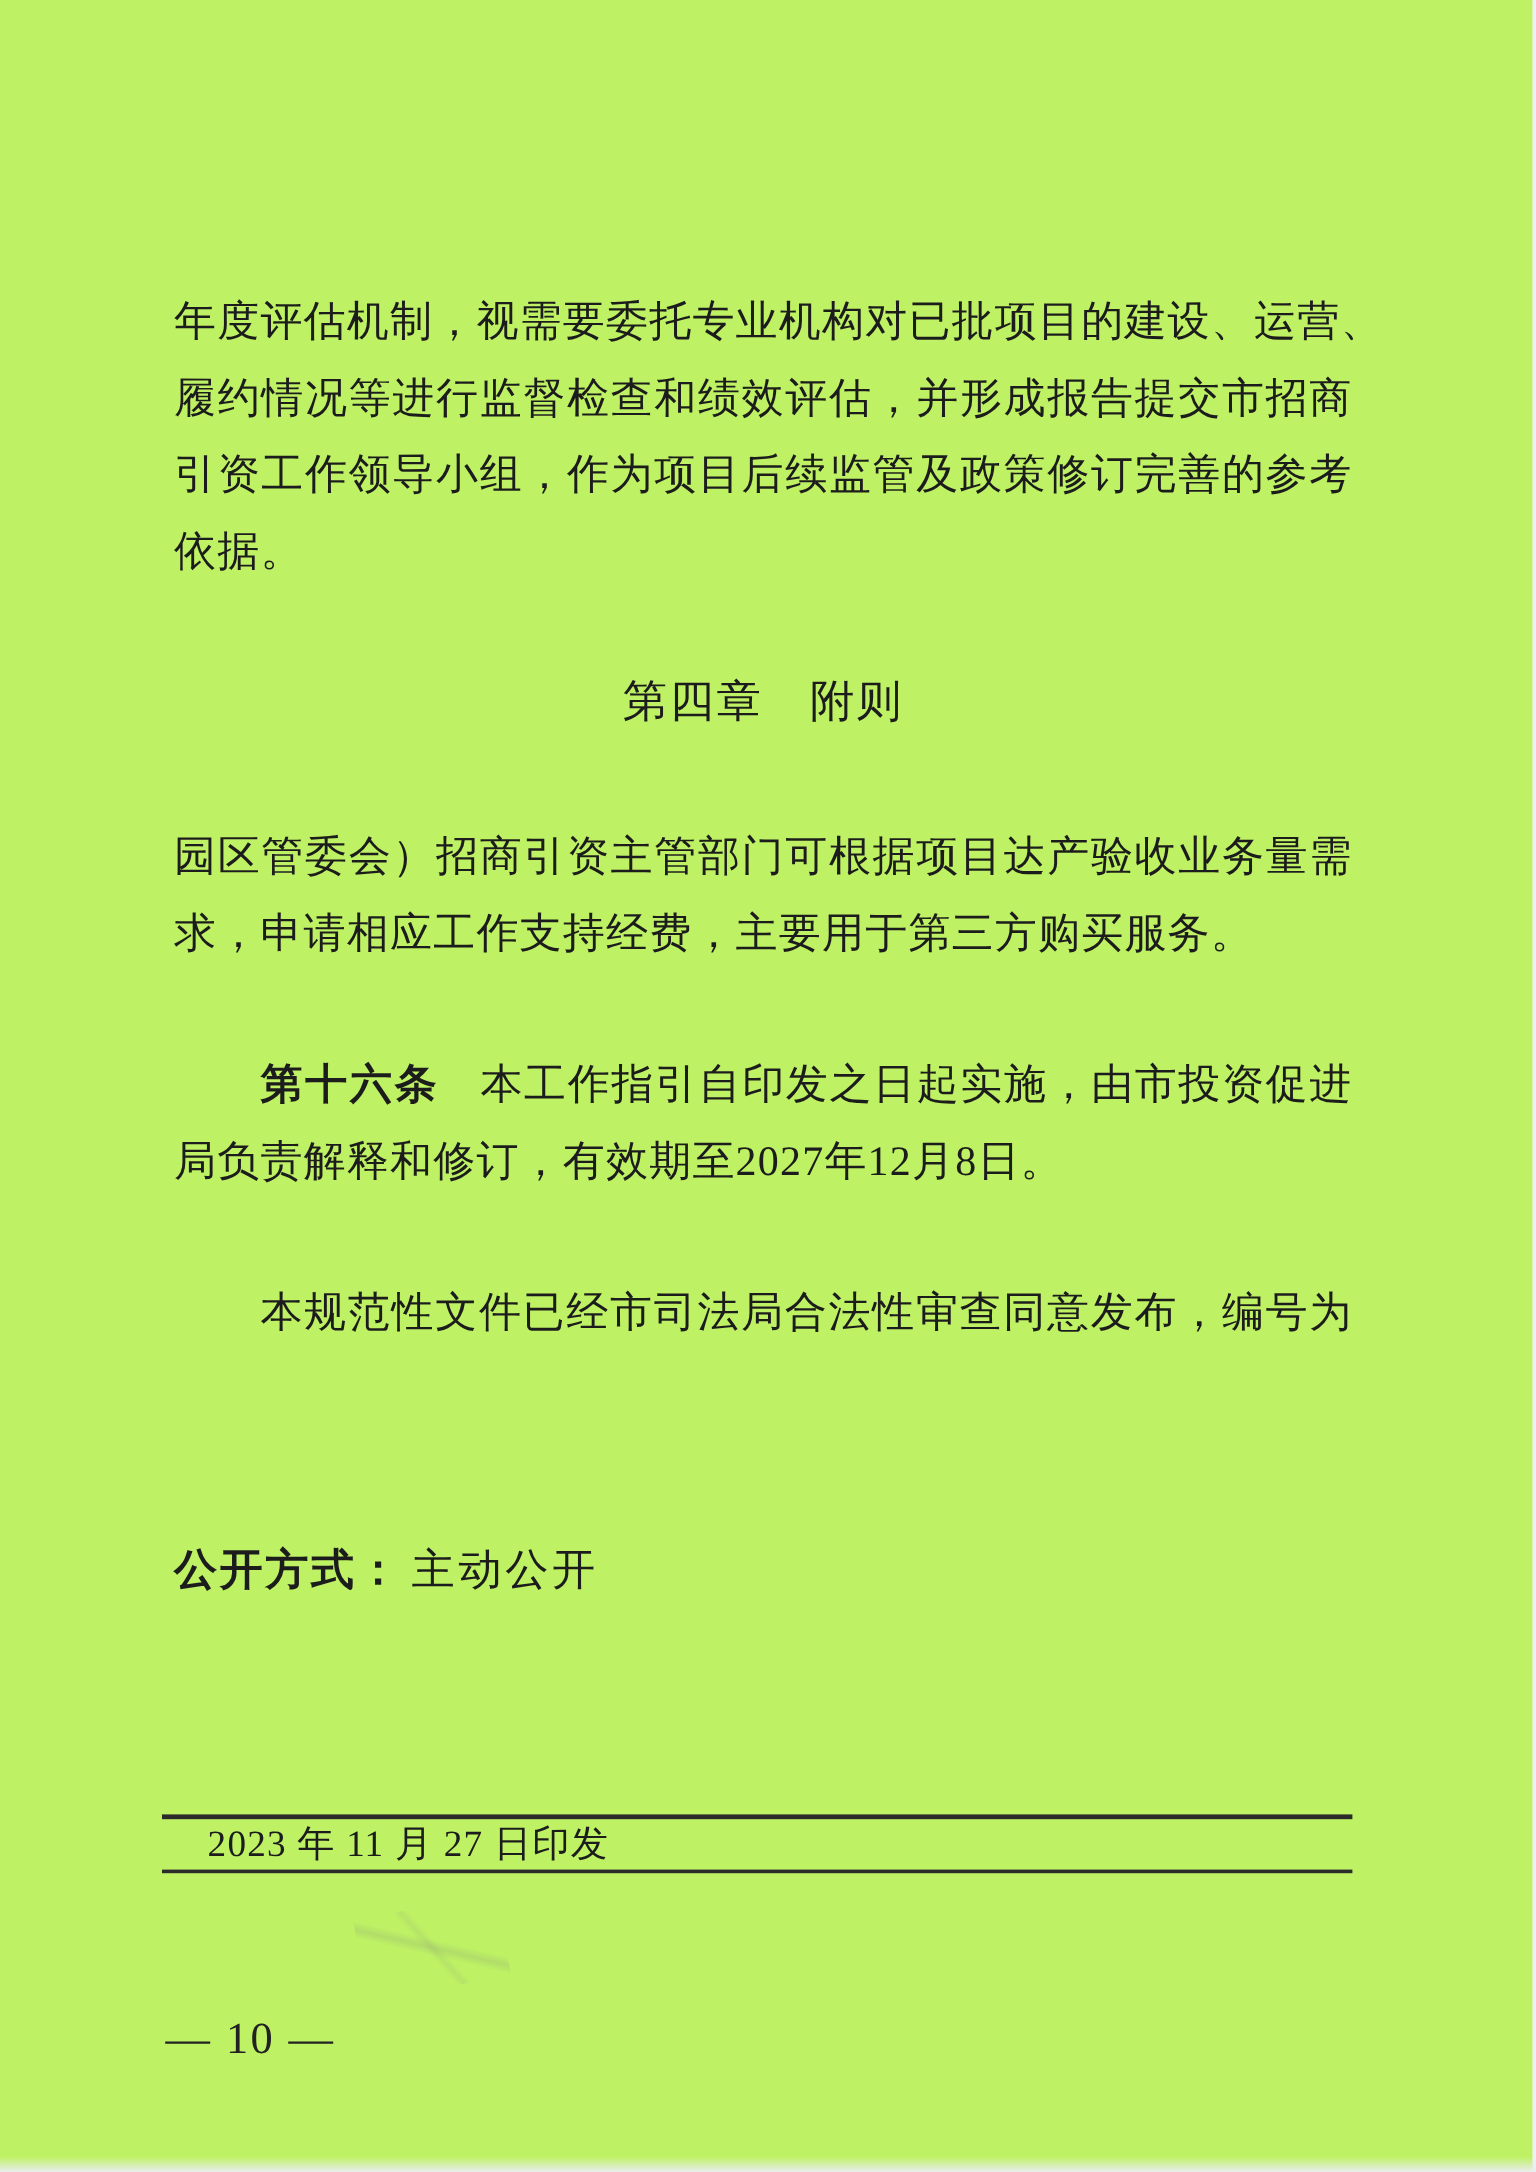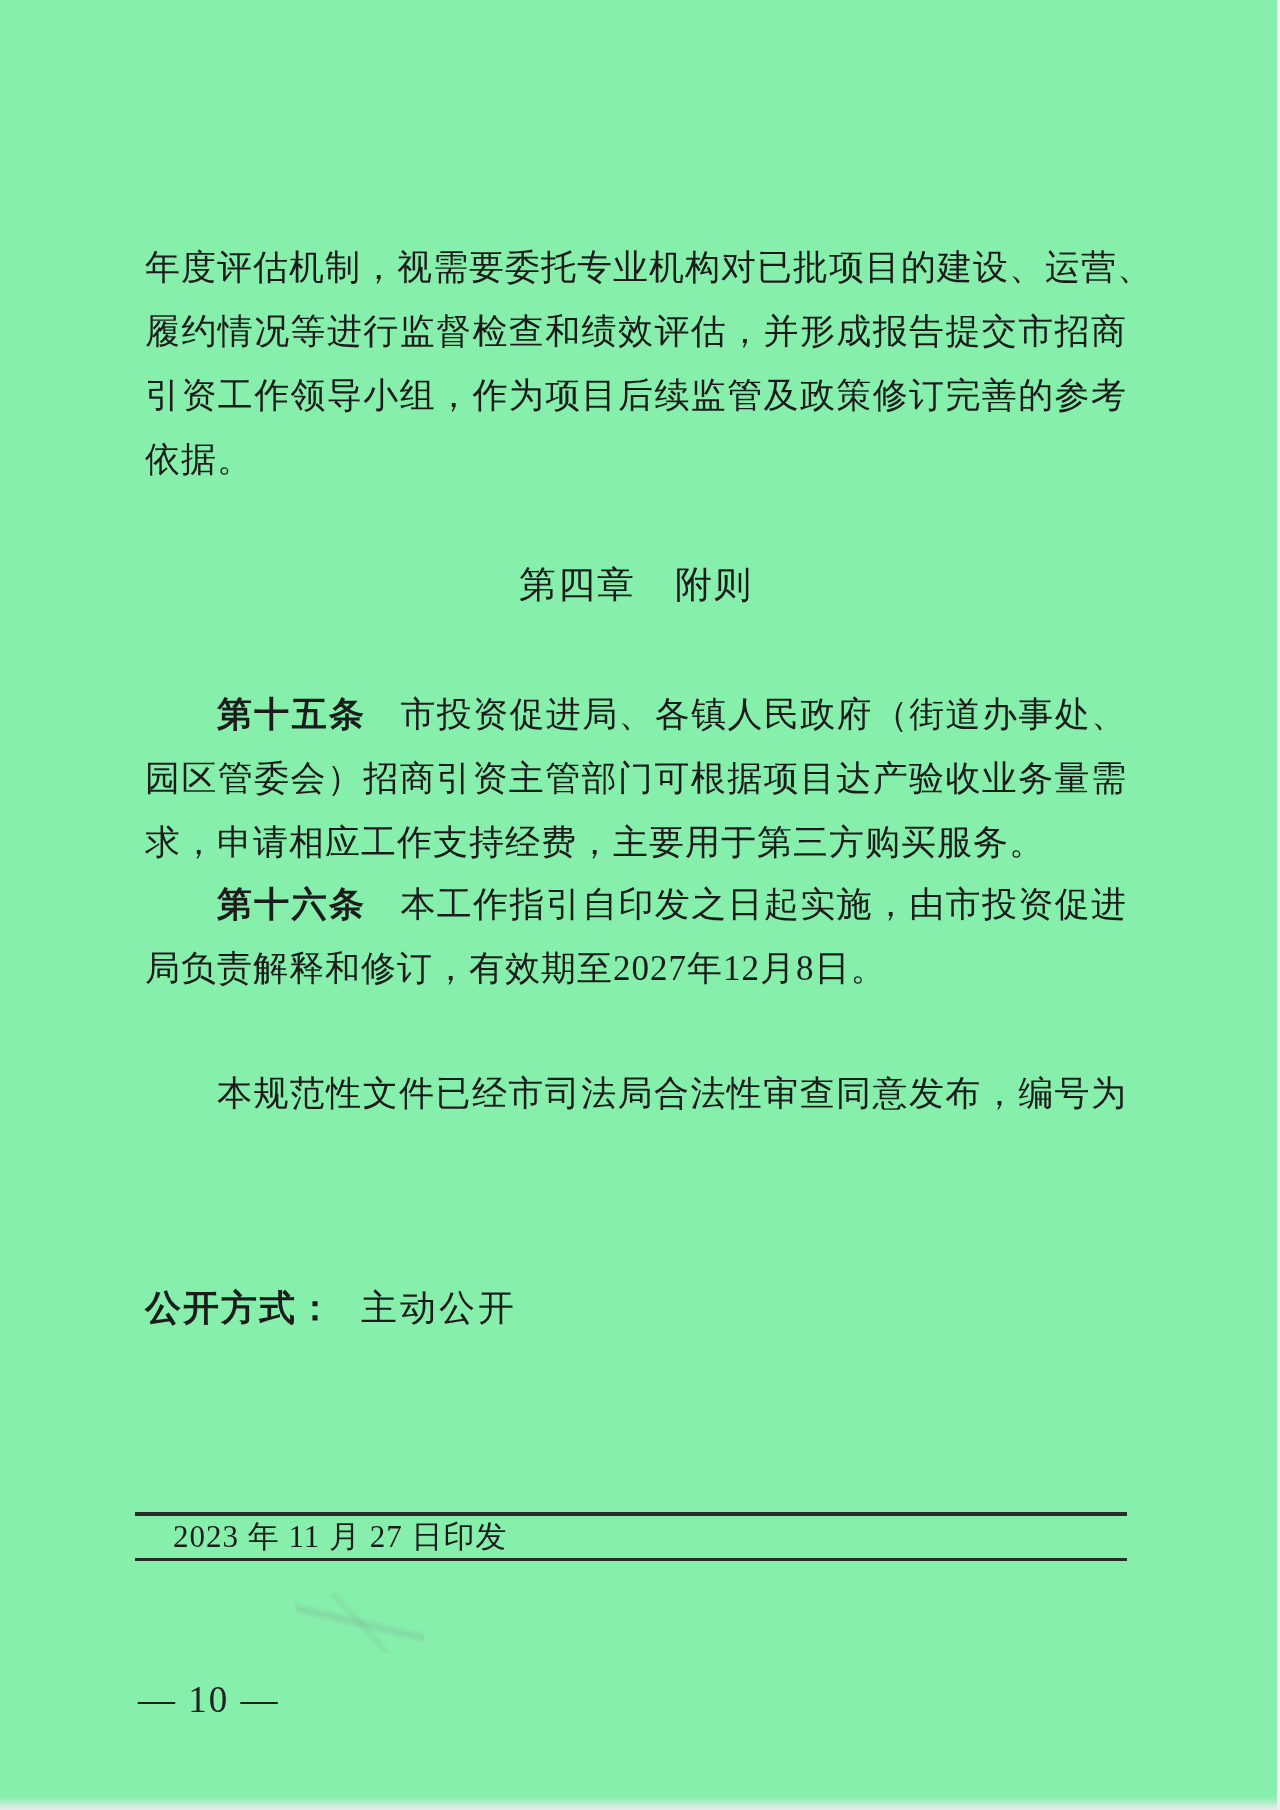--- a/index.html
+++ b/index.html
@@ -4,21 +4,21 @@
 <style>
   html, body {
     margin: 0;
     padding: 0;
     background: #ffffff;
   }
   .page {
     position: relative;
     width: 1280px;
     height: 1810px;
-    background: #86efac;
+    background: #bef264;
     overflow: hidden;
     font-family: "Liberation Serif", serif;
     color: #1c1c1c;
   }
   
   .block {
     position: absolute;
     left: 145px;
     width: 982px;
   }
@@ -66,21 +66,20 @@
   }
   .publicity .pub-label {
     font-family: "Liberation Sans", sans-serif;
     font-weight: 700;
     letter-spacing: 2px;
     margin-right: 8px;
   }
   .publicity .pub-value {
     font-family: Liberation Mono, monospace;
     letter-spacing: 3px;
-    margin-left: 18px;
   }
   .footer-bar {
     position: absolute;
     left: 135px;
     top: 1512px;
     width: 992px;
     height: 49px;
     border-top: 4px solid #2b2b2b;
     border-bottom: 3px solid #2b2b2b;
     display: flex;
@@ -138,23 +137,20 @@
   <div class="block" style="top:236px;">
     <div class="line">年度评估机制，视需要委托专业机构对已批项目的建设、运营、</div>
     <div class="line">履约情况等进行监督检查和绩效评估，并形成报告提交市招商</div>
     <div class="line">引资工作领导小组，作为项目后续监管及政策修订完善的参考</div>
     <div class="line last">依据。</div>
   </div>
 
   <div class="chapter">第四章　附则</div>
 
   <div class="block" style="top:682px;">
-    <div class="line indent">
-      <span class="art-label">第十五条</span><span>市投资促进局、各镇人民政府（街道办事处、</span>
-    </div>
     <div class="line">园区管委会）招商引资主管部门可根据项目达产验收业务量需</div>
     <div class="line last">求，申请相应工作支持经费，主要用于第三方购买服务。</div>
   </div>
 
   <div class="block" style="top:872px;">
     <div class="line indent">
       <span class="art-label">第十六条</span><span>本工作指引自印发之日起实施，由市投资促进</span>
     </div>
     <div class="line last">局负责解释和修订，有效期至2027年12月8日。</div>
   </div>

